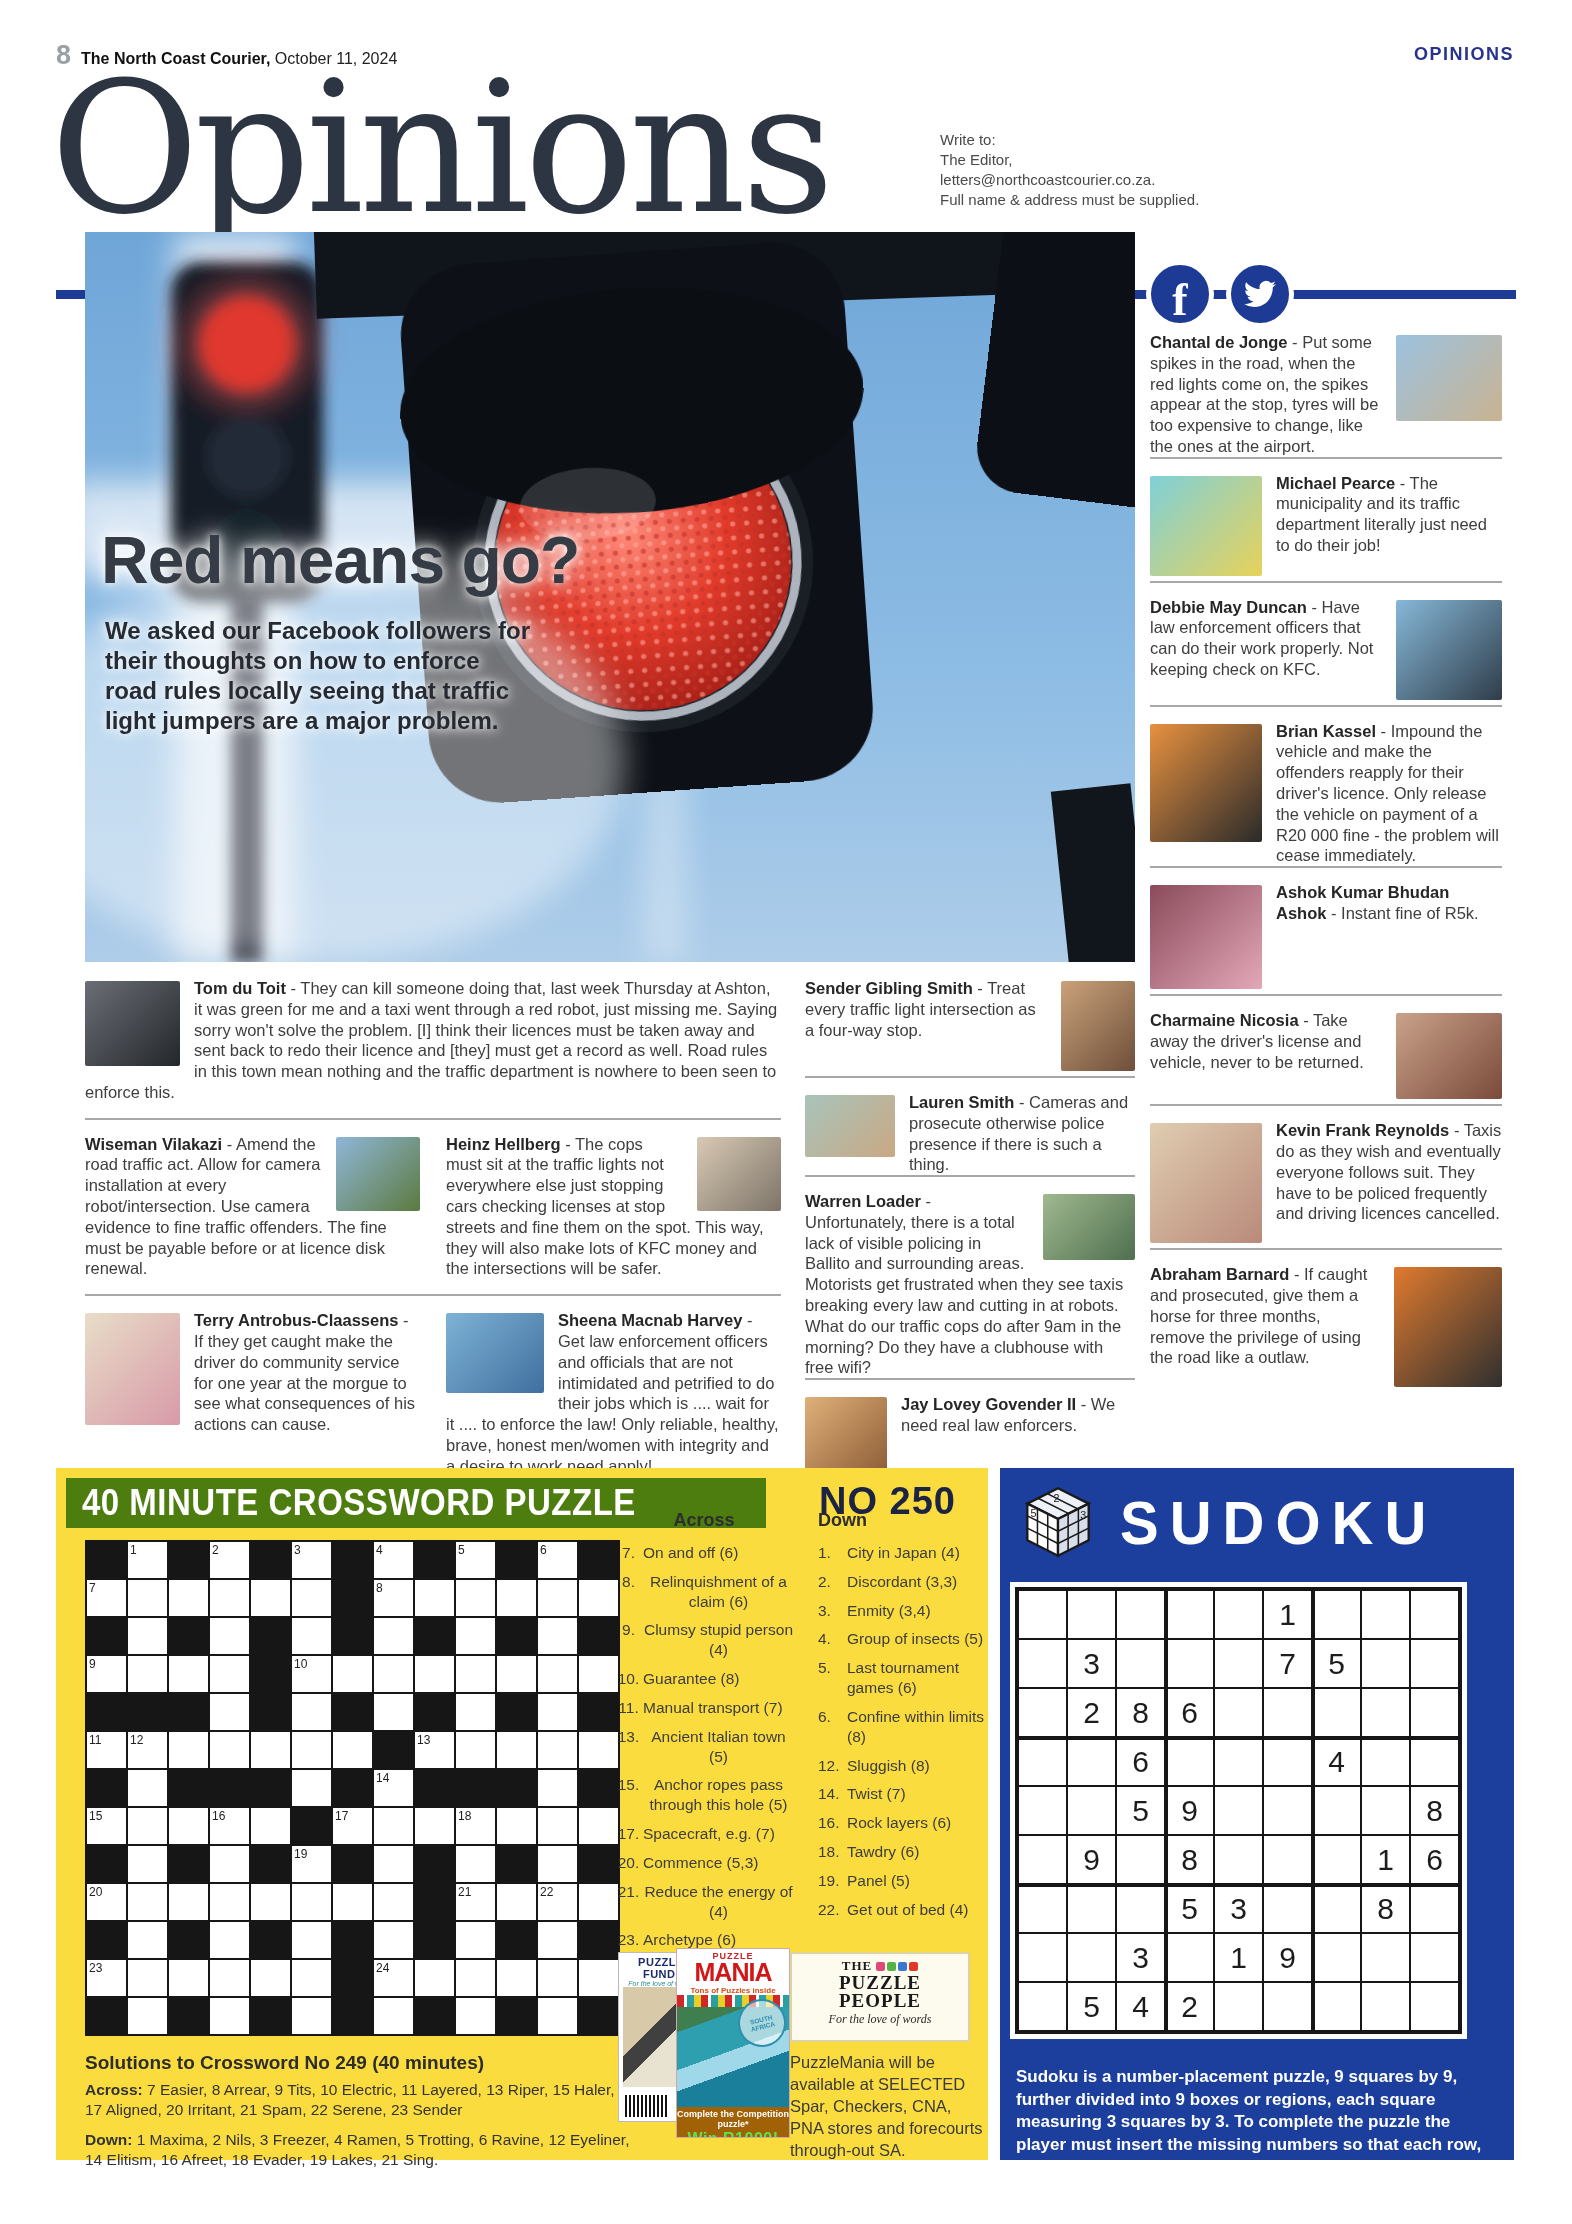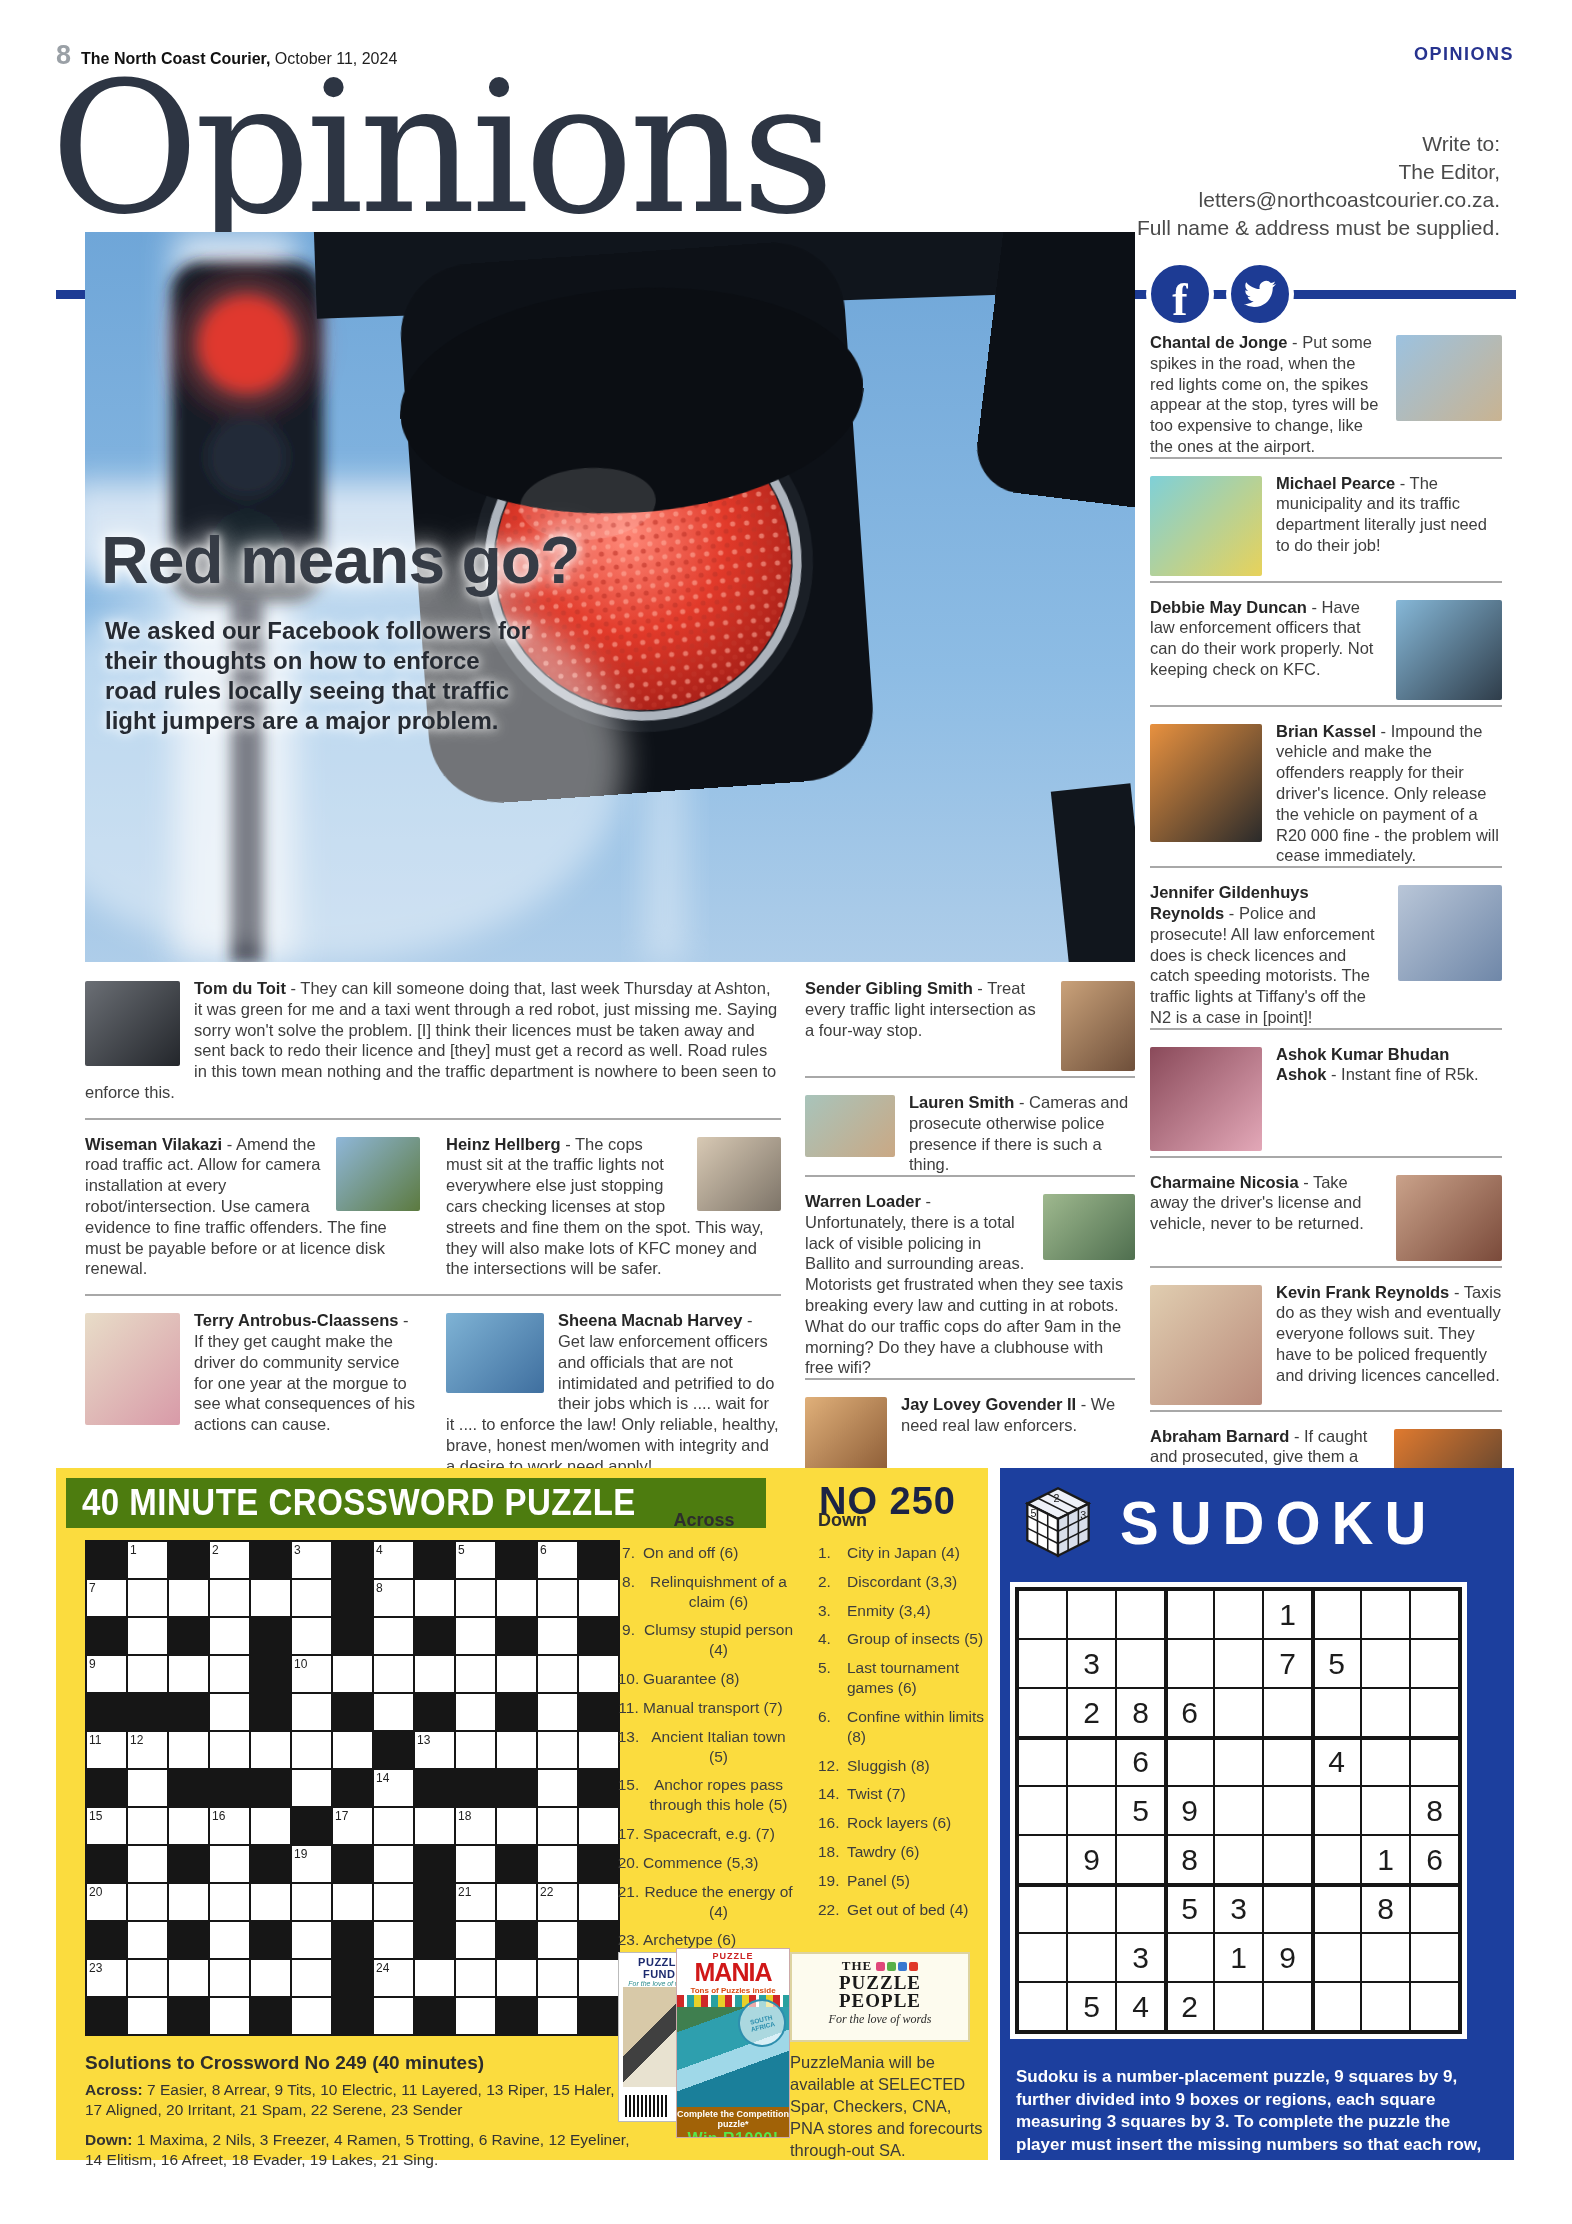--- a/index.html
+++ b/index.html
@@ -8,21 +8,21 @@
 
   
   .hdr-left{position:absolute;left:56px;top:40px;display:flex;align-items:baseline;gap:10px;}
   .pgnum{font-size:27px;font-weight:bold;color:#9aa0a6;}
   .publine{font-size:16px;color:#1e1e1e;}
   .publine b{color:#111;}
   .section-label{position:absolute;right:58px;top:44px;font-size:18px;font-weight:bold;color:#27338f;letter-spacing:1.5px;}
 
   .masthead{position:absolute;left:50px;top:44px;font-family:"DejaVu Serif","Liberation Serif",serif;font-size:182px;line-height:1.15;color:#2d3543;letter-spacing:-5px;}
 
-  .write-to{position:absolute;left:940px;top:130px;width:560px;text-align:right;font-size:21px;line-height:1.33;color:#4a4a4a;}
+  .write-to{position:absolute;left:940px;top:130px;width:560px;text-align:left;font-size:15px;line-height:1.33;color:#4a4a4a;}
 
   .rule{position:absolute;left:56px;top:290px;width:1460px;height:9px;background:#1d3b94;}
   .social{position:absolute;left:1146px;top:260px;display:flex;gap:12px;}
   .sicon{width:58px;height:58px;border-radius:50%;background:#1d3b94;border:5px solid #fff;display:flex;align-items:center;justify-content:center;color:#fff;box-sizing:content-box;}
   .fbglyph{font-family:"Liberation Serif",serif;font-size:46px;font-weight:bold;margin-top:10px;}
 
   
   .photo{position:absolute;left:85px;top:232px;width:1050px;height:730px;overflow:hidden;background:#7fb2dd;}
   .photo svg{position:absolute;left:0;top:0;}
   .headline{position:absolute;left:16px;top:290px;font-size:66px;font-weight:bold;color:#363c46;letter-spacing:-1px;
@@ -261,24 +261,20 @@
       </div>
       <div class="comment">
         <div class="avatar right" style="width: 106px; height: 100px; background: linear-gradient(135deg, rgb(134, 184, 216), rgb(47, 61, 74));"></div>
         <p><b>Debbie May Duncan</b> - Have law enforcement officers that can do their work properly. Not keeping check on KFC.</p>
       </div>
       <div class="comment">
         <div class="avatar left" style="width: 112px; height: 118px; background: linear-gradient(135deg, rgb(232, 145, 63), rgb(42, 42, 42));"></div>
         <p><b>Brian Kassel</b> - Impound the vehicle and make the offenders reapply for their driver's licence. Only release the vehicle on payment of a R20 000 fine - the problem will cease immediately.</p>
       </div>
       <div class="comment">
-        <div class="avatar right" style="width: 104px; height: 96px; background: linear-gradient(135deg, rgb(185, 198, 216), rgb(111, 135, 168));"></div>
-        <p><b>Jennifer Gildenhuys Reynolds</b> - Police and prosecute! All law enforcement does is check licences and catch speeding motorists. The traffic lights at Tiffany's off the N2 is a case in [point]!</p>
-      </div>
-      <div class="comment">
         <div class="avatar left" style="width: 112px; height: 104px; background: linear-gradient(135deg, rgb(138, 74, 90), rgb(227, 168, 184));"></div>
         <p><b>Ashok Kumar Bhudan Ashok</b> - Instant fine of R5k.</p>
       </div>
       <div class="comment">
         <div class="avatar right" style="width: 106px; height: 86px; background: linear-gradient(135deg, rgb(202, 162, 138), rgb(122, 74, 58));"></div>
         <p><b>Charmaine Nicosia</b> - Take away the driver's license and vehicle, never to be returned.</p>
       </div>
       <div class="comment">
         <div class="avatar left" style="width: 112px; height: 120px; background: linear-gradient(135deg, rgb(224, 205, 176), rgb(185, 138, 122));"></div>
         <p><b>Kevin Frank Reynolds</b> - Taxis do as they wish and eventually everyone follows suit. They have to be policed frequently and driving licences cancelled.</p>

